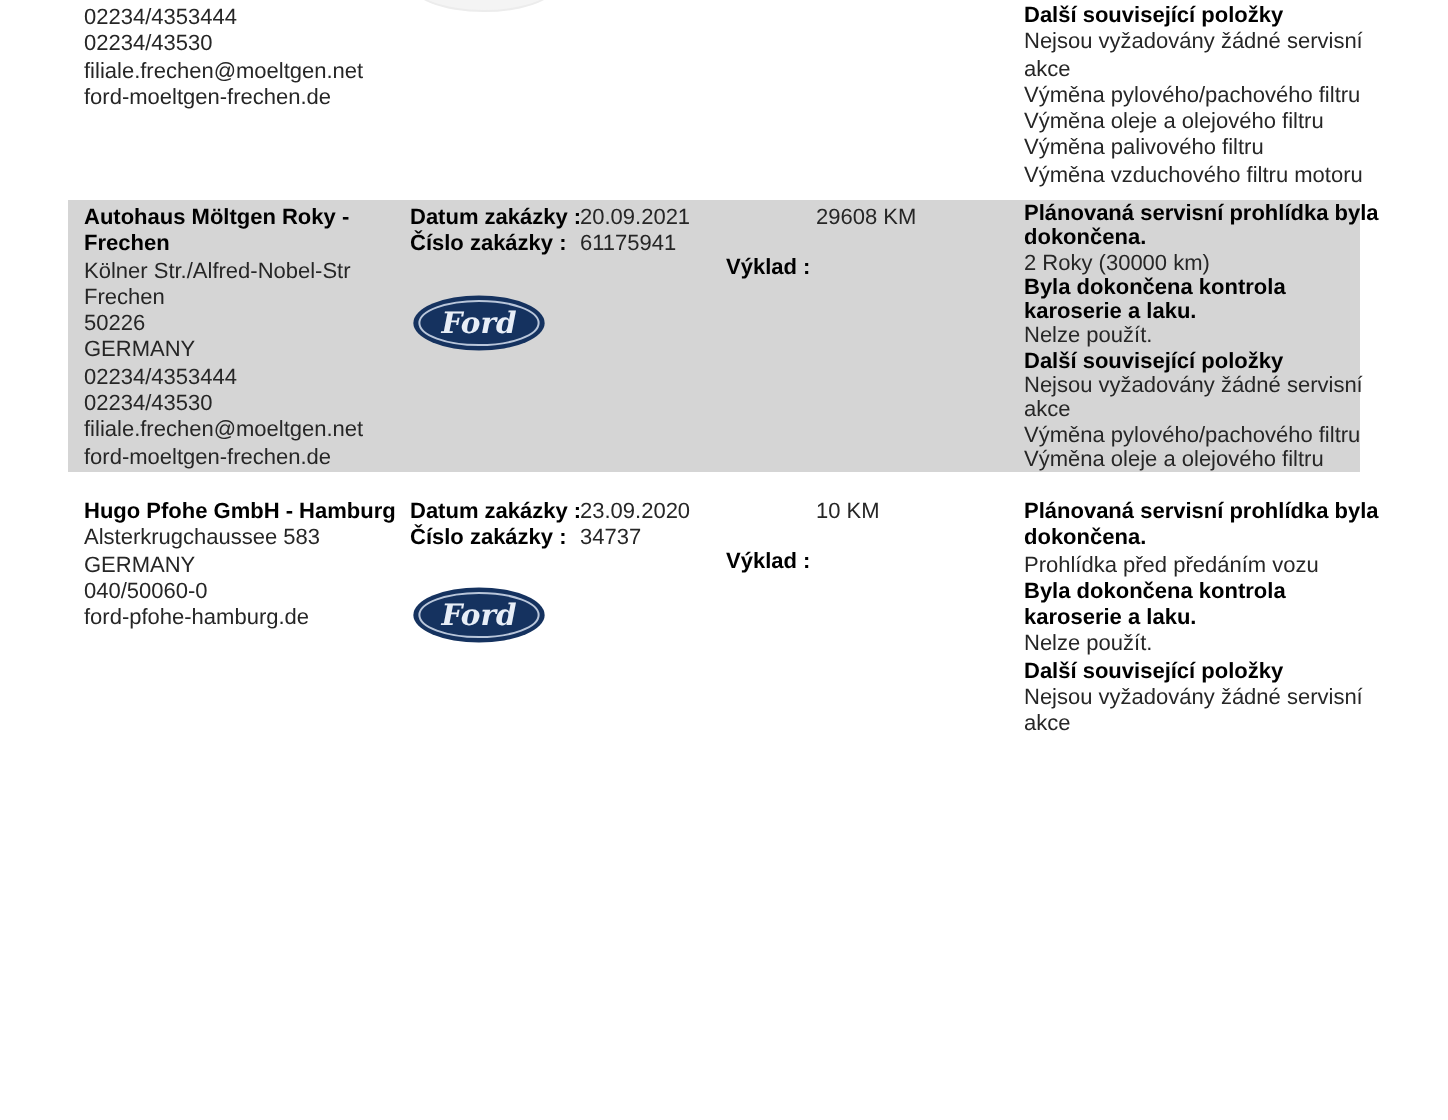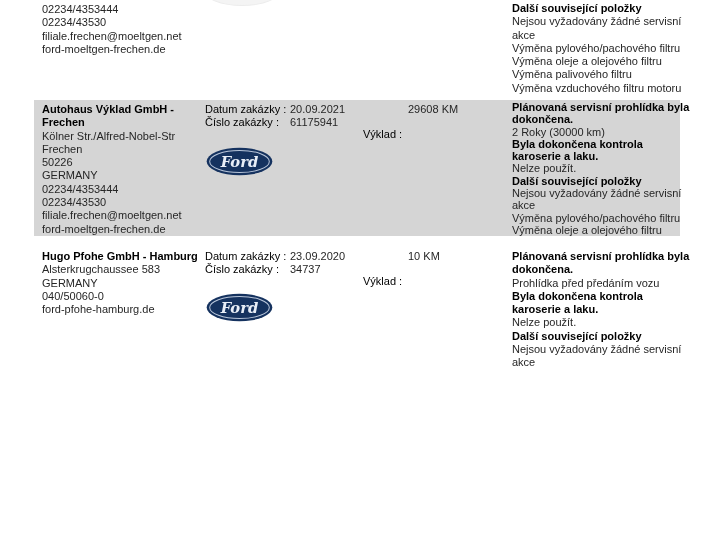--- a/index.html
+++ b/index.html
@@ -15,21 +15,21 @@
   .abs { position:absolute; }
   .line { line-height:13.3px; white-space:nowrap; }
   .b { font-weight:bold; color:#000; }
   .gray-band {
     position:absolute;
     left:34px; top:100px;
     width:646px; height:136px;
     background:#d5d5d5;
   }
   .kv { display:flex; line-height:13.3px; white-space:nowrap; }
-  .kv .k { font-weight:normal; color:#000; width:85px; flex:0 0 85px; }
+  .kv .k { font-weight:bold; color:#000; width:85px; flex:0 0 85px; }
   .kv.mile .k { width:45px; flex:0 0 45px;margin-top:25px; }
   .svc-tight .line { line-height:12.3px; }
   .logo-remnant {
     position:absolute;
     left:204px; top:-25px;
     width:74px; height:29px;
     border-radius:50%;
     background:#f4f4f4;
     border:1px solid #ececec;
   }
@@ -53,21 +53,21 @@
   <div class="line b">Další související položky</div>
   <div class="line">Nejsou vyžadovány žádné servisní</div>
   <div class="line">akce</div>
   <div class="line">Výměna pylového/pachového filtru</div>
   <div class="line">Výměna oleje a olejového filtru</div>
   <div class="line">Výměna palivového filtru</div>
   <div class="line">Výměna vzduchového filtru motoru</div>
 </div>
 
 <div class="abs" style="left:42px; top:103px;">
-  <div class="line b">Autohaus Výklad GmbH -</div>
+  <div class="line b">Autohaus Möltgen Roky -</div>
   <div class="line b">Frechen</div>
   <div class="line">Kölner Str./Alfred-Nobel-Str</div>
   <div class="line">Frechen</div>
   <div class="line">50226</div>
   <div class="line">GERMANY</div>
   <div class="line">02234/4353444</div>
   <div class="line">02234/43530</div>
   <div class="line">filiale.frechen@moeltgen.net</div>
   <div class="line">ford-moeltgen-frechen.de</div>
 </div>

